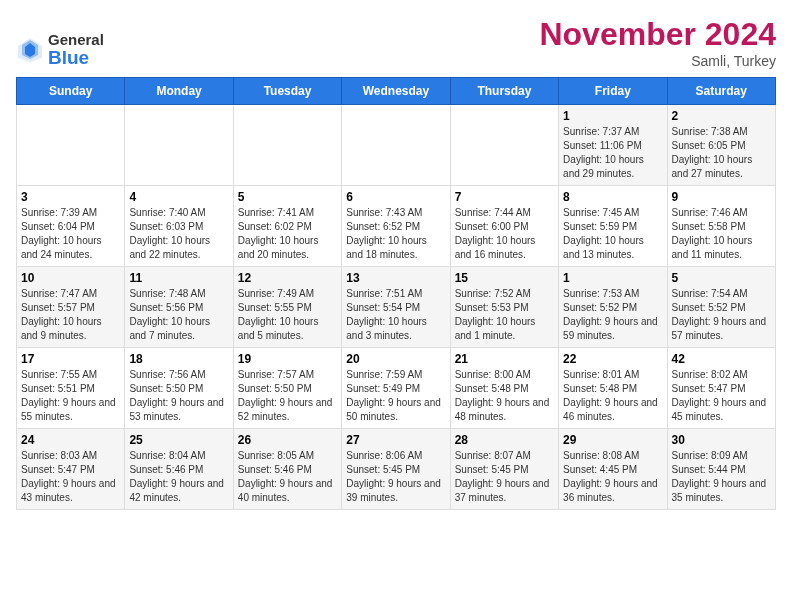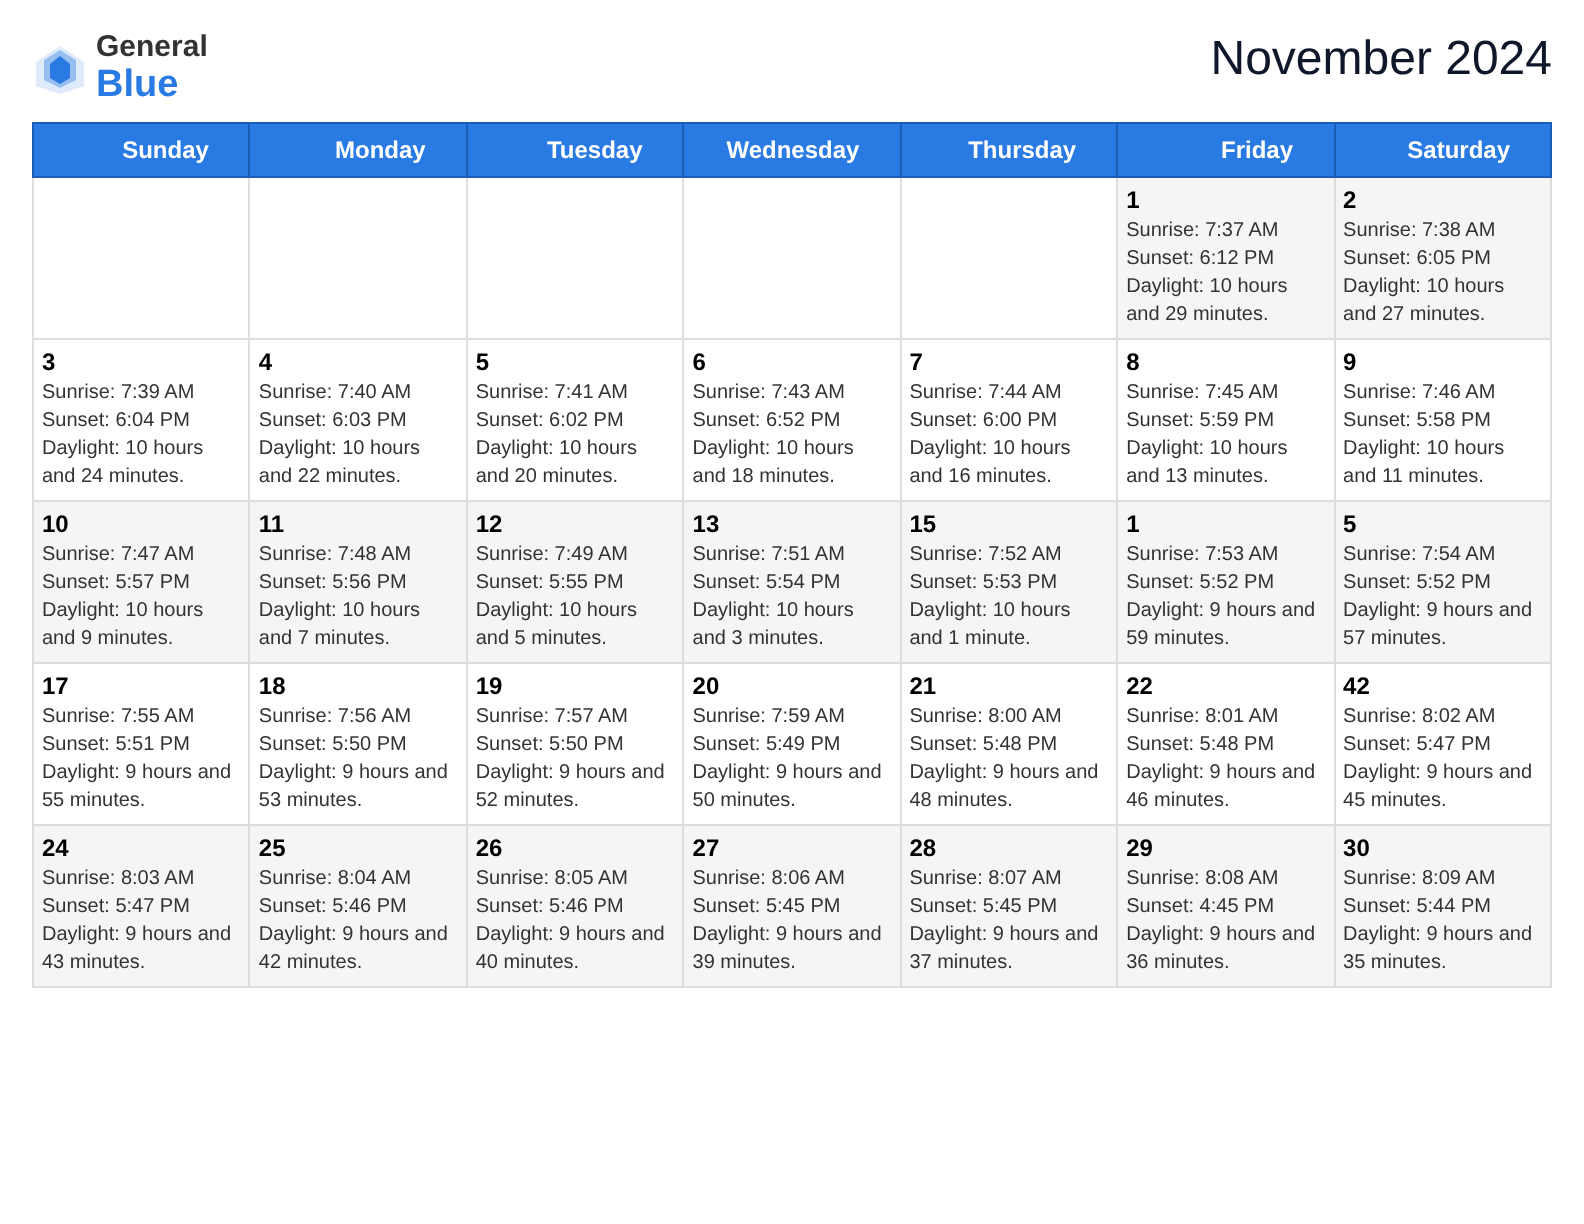--- a/index.html
+++ b/index.html
@@ -6,21 +6,21 @@
     body {
       font-family: Arial, sans-serif;
       background: #fff;
       width: 792px;
       min-height: 612px;
       padding: 16px;
     }
     .header {
       display: flex;
       justify-content: space-between;
-      align-items: flex-start;
+      align-items: flex-end;
       margin-bottom: 8px;
     }
     .logo {
       display: flex;
       align-items: center;
       gap: 4px;
     }
     .logo-text {
       display: flex;
       flex-direction: column;
@@ -37,40 +37,40 @@
       color: #2a7ae4;
     }
     .logo-icon {
       width: 28px;
       height: 28px;
     }
     .title-block {
       text-align: right;
     }
     .month-title {
-      font-size: 24px;
-      font-weight: normal;
-      color: #0f172a;
+      font-size: 32px;
+      font-weight: bold;
+      color: #be185d;
     }
     .location {
       font-size: 14px;
       color: #555;
     }
     table {
       width: 100%;
       border-collapse: collapse;
       font-size: 11px;
     }
     thead tr {
       background: #2a7ae4;
       color: #fff;
     }
     thead th {
       padding: 6px 20px;
-      text-align: right;
+      text-align: center;
       font-size: 12px;
       font-weight: bold;
       border: 1px solid #1a5cb8;
     }
     tbody tr {
       background: #fff;
     }
     tbody tr:nth-child(odd) {
       background: #f5f5f5;
     }
@@ -104,20 +104,21 @@
       <polygon points="14,4 22,9 22,19 14,23 6,19 6,9" fill="#2a7ae4" opacity="0.4"></polygon>
       <polygon points="14,7 19,11 19,18 14,21 9,18 9,11" fill="#2a7ae4"></polygon>
     </svg>
     <div class="logo-text">
       <span class="logo-general">General</span>
       <span class="logo-blue">Blue</span>
     </div>
   </div>
   <div class="title-block">
     <div class="month-title">November 2024</div>
+    <div class="location">Samli, Turkey</div>
   </div>
 </div>
 
 <table>
   <thead>
     <tr>
     <th>Sunday</th>
         <th>Monday</th>
         <th>Tuesday</th>
         <th>Wednesday</th>
@@ -129,21 +130,21 @@
   <tbody id="calendar-body">
   <tr>
         <td class="empty"></td>
         <td class="empty"></td>
         <td class="empty"></td>
         <td class="empty"></td>
         <td class="empty"></td>
         <td>
           <div class="day-num">1</div>
           <div class="day-info">Sunrise: 7:37 AM
-Sunset: 6:12 PM
+Sunset: 11:06 PM
 Daylight: 10 hours and 29 minutes.</div>
         </td>
         <td>
           <div class="day-num">2</div>
           <div class="day-info">Sunrise: 7:38 AM
 Sunset: 6:05 PM
 Daylight: 10 hours and 27 minutes.</div>
         </td>
       </tr>
       <tr>

